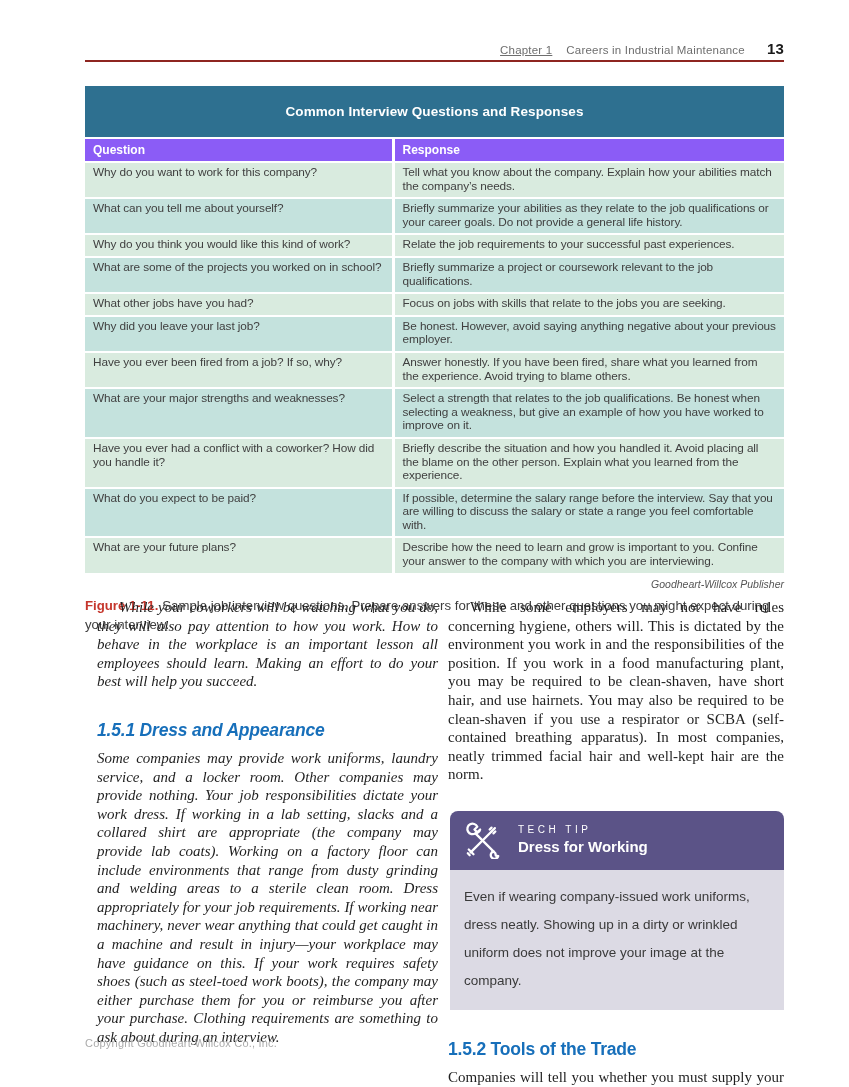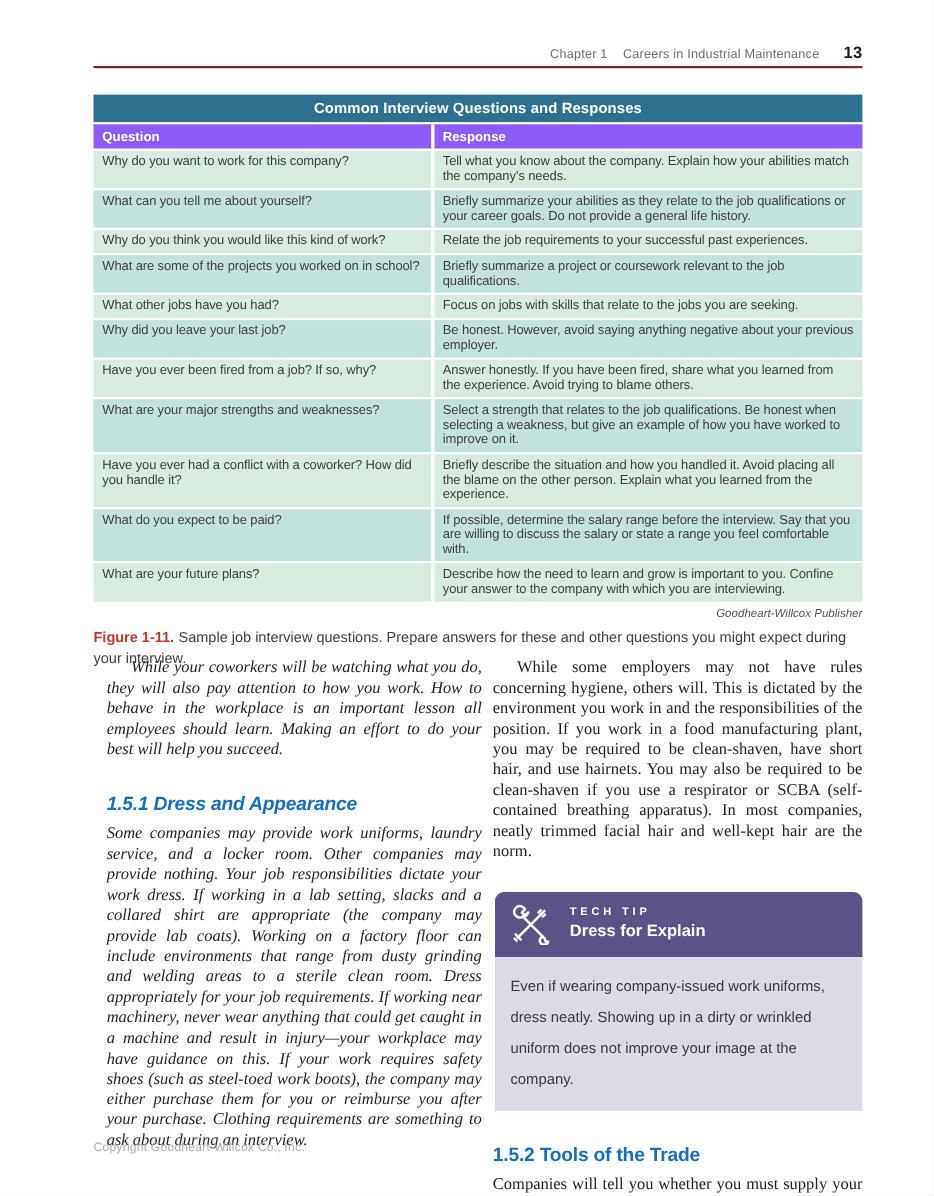--- a/index.html
+++ b/index.html
@@ -12,35 +12,35 @@
     font-family: "Liberation Sans", sans-serif;
     overflow: hidden;
   }
   
   .running-head {
     position: absolute; top: 40px; left: 85px; right: 65px;
     text-align: right;
     font-size: 11.5px; color: #6e6e6e;
     letter-spacing: 0.2px;
   }
-  .running-head .chapter { margin-right: 14px; }
+  .running-head .chapter { margin-right: 14px; text-decoration: underline; }
   .running-head .folio {
     font-size: 15px; font-weight: bold; color: #1a1a1a; margin-left: 22px;
   }
   .head-rule {
     position: absolute; top: 60px; left: 85px; width: 699px; height: 2px;
     background: #8e2520;
   }
   
   .table-block { position: absolute; top: 86px; left: 85px; width: 699px; }
   table.qa { border-collapse: collapse; width: 100%; table-layout: fixed; }
   .qa caption {
     background: #2e7090; color: #ffffff;
     font-weight: bold; font-size: 13.5px; letter-spacing: 0.1px;
-    padding: 5px 4px; margin-bottom: 2px;
+    padding: 18px 4px; margin-bottom: 2px;
   }
   .qa thead th {
     background: #8b5cf6; color: #ffffff;
     font-size: 12px; font-weight: bold; text-align: left;
     padding: 4px 8px;
     border-bottom: 2px solid #ffffff;
   }
   .qa thead th:first-child { border-right: 3px solid #ffffff; }
   .qa td {
     font-size: 11.8px; line-height: 13.6px; color: #404040;
@@ -79,21 +79,21 @@
   }
   
   .tech-tip { margin: 27px 0 0 2px; width: 334px; }
   .tip-header {
     background: #5b5387; color: #ffffff;
     border-radius: 8px 8px 0 0;
     padding: 10px 14px 11px 14px;
     display: flex; align-items: center;
   }
   .tip-icon { width: 38px; height: 38px; margin-right: 16px; flex: 0 0 auto; }
-  .tip-kicker { font-size: 10px; font-weight: bold; letter-spacing: 3.5px; }
+  .tip-kicker { font-size: 10px; font-weight: normal; letter-spacing: 3.5px; }
   .tip-title  { font-size: 15px; font-weight: bold; margin-top: 3px; }
   .tip-body {
     background: #dcdae4;
     padding: 13px 14px 15px 14px;
     font-size: 13.5px; line-height: 28px; color: #3a3a3a;
   }
   
   .page-footer {
     position: absolute; left: 85px; top: 1037px;
     font-size: 11px; color: #ababab; letter-spacing: 0.2px;
@@ -193,21 +193,21 @@
               <path d="M7 33 L29 11"></path>
               <path d="M29 11 l3.5 -3.5 M27 9 l2 -2 M31 13 l2 -2"></path>
               <path d="M5 30 l5 5 M4 34 l2 2"></path>
               <path d="M12 13 L31 32"></path>
               <path d="M12 13 a5.5 5.5 0 1 1 2 -7 l-3 3 3 3 3 -3 a5.5 5.5 0 0 1 -5 4 z"></path>
               <path d="M31 32 a4 4 0 1 0 5 5 l-2.5 -0.5 -0.5 -2.5 z"></path>
             </g>
           </svg>
           <div>
             <div class="tip-kicker">TECH TIP</div>
-            <div class="tip-title">Dress for Explain</div>
+            <div class="tip-title">Dress for Working</div>
           </div>
         </div>
         <div class="tip-body">Even if wearing company-issued work uniforms, dress neatly. Showing up in a dirty or wrinkled uniform does not improve your image at the company.</div>
       </div>
 
       <h2 class="section-heading">1.5.2 Tools of the Trade</h2>
       <p class="body-para">Companies will tell you whether you must supply your own tools or they will supply everything or, most frequently,</p>
     </div>
 
   </div>

